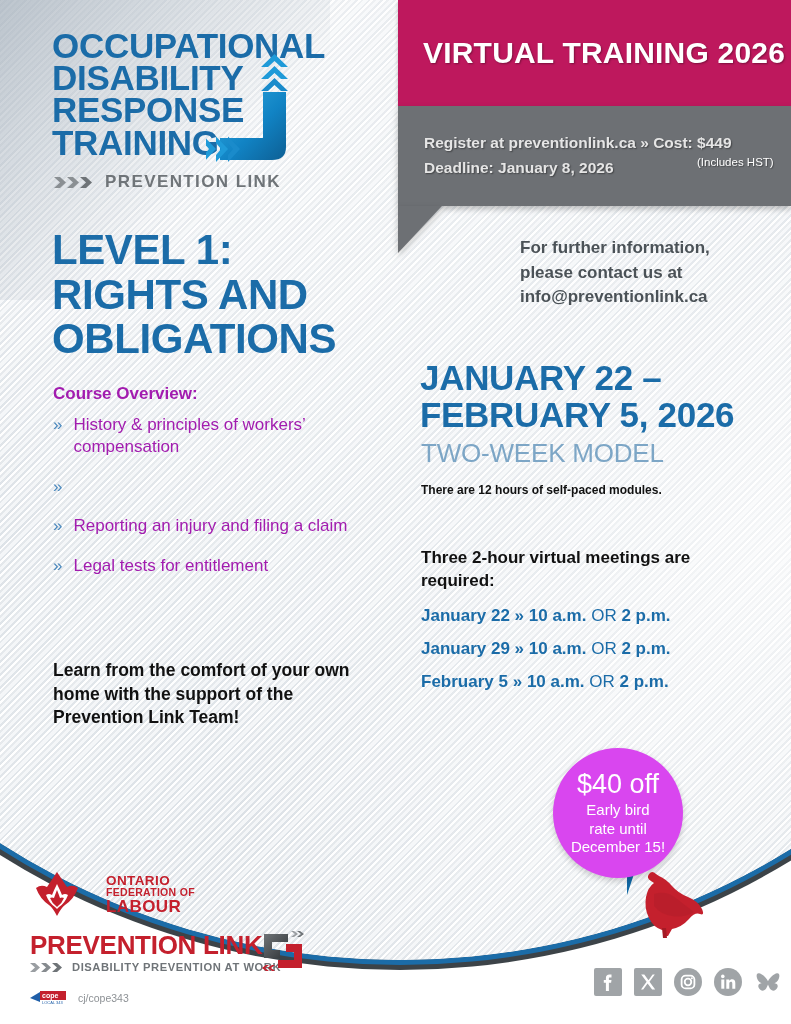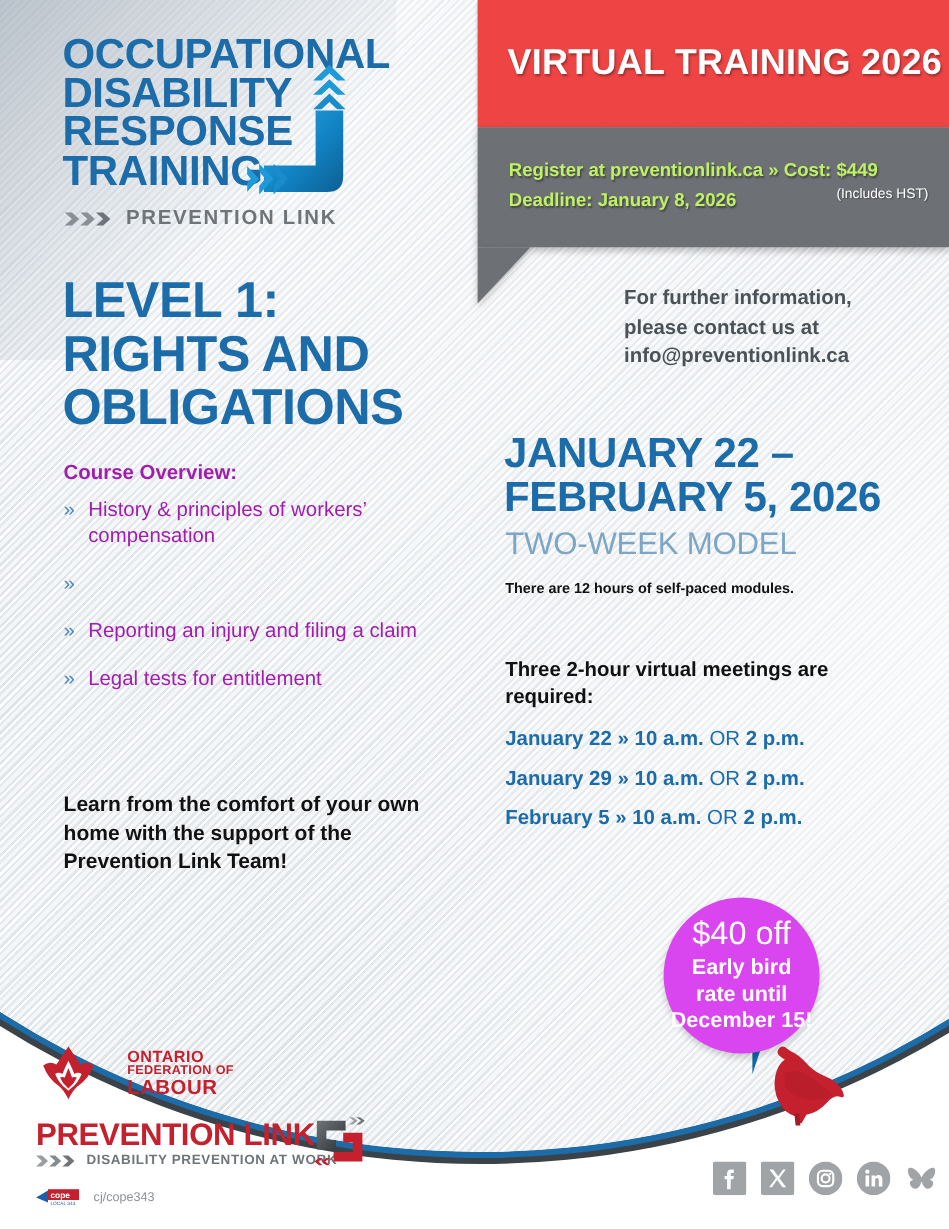--- a/index.html
+++ b/index.html
@@ -63,40 +63,40 @@
   .logo-lines { color:#1b6ca8; font-weight:bold; font-size:35px; line-height:0.92;
     letter-spacing:-0.3px; }
   .logo-lines .ln { display:block; white-space:nowrap; }
   .logo-mark { position:absolute; left:206px; top:52px; width:86px; height:115px; }
   .logo-sub { position:absolute; left:54px; top:172px; display:flex; align-items:center; gap:7px; }
   .logo-sub-text { color:#6f7478; font-weight:bold; font-size:17px; letter-spacing:1.4px; }
 
   
   .blue-banner {
     position:absolute; left:398px; top:0; width:393px; height:106px;
-    background:#ef4444; display:flex; align-items:center;
+    background:#be185d; display:flex; align-items:center;
     box-shadow: 0 2px 4px rgba(0,0,0,0.22);
   }
   .blue-banner-title {
     color:#ffffff; font-weight:bold; font-size:30px; letter-spacing:0.2px;
     margin-left:25px; text-shadow:1px 1px 2px rgba(0,0,0,0.35);
   }
 
   
   .gray-callout {
     position:absolute; left:398px; top:106px; width:393px; height:100px;
     background:#6d7074; box-shadow: 0 3px 6px rgba(0,0,0,0.25);
   }
   .gray-tail {
     position:absolute; left:398px; top:206px;
     width:0; height:0; border-left:44px solid #6d7074;
     border-right:44px solid transparent; border-bottom:47px solid transparent;
     filter: drop-shadow(0 3px 3px rgba(0,0,0,0.22));
   }
-  .gray-line { position:absolute; color:#bef264; font-weight:bold; font-size:15.5px;
+  .gray-line { position:absolute; color:#e5e5e5; font-weight:bold; font-size:15.5px;
     text-shadow:1px 1px 1.5px rgba(0,0,0,0.4); white-space:nowrap; }
   .gr-reg { left:26px; top:28px; }
   .gr-dead { left:26px; top:53px; }
   .gr-hst { position:absolute; left:299px; top:50px; color:#ffffff; font-size:11.5px;
     font-weight:normal; text-shadow:1px 1px 1px rgba(0,0,0,0.35); }
   .chev-sm { font-weight:bold; }
 
   
   .level-title {
     position:absolute; left:52px; top:228px; width:340px;
@@ -153,21 +153,21 @@
   .session .or { font-weight:normal; color:#1b6ca8; }
 
   
   .bubble {
     position:absolute; left:553px; top:748px; width:130px; height:130px;
     border-radius:50%; background:#d946ef; color:#ffffff; text-align:center;
     display:flex; flex-direction:column; align-items:center; justify-content:center;
     box-shadow:0 3px 6px rgba(0,0,0,0.18);
   }
   .bubble-big { font-size:27px; font-weight:normal; line-height:1.05; margin-bottom:3px; }
-  .bubble-small { font-size:18px; line-height:1.22; font-weight:bold;text-align:center; }
+  .bubble-small { font-size:15px; line-height:1.22; font-weight:normal;text-align:center; }
   .bubble-tail {
     position:absolute; left:627px; top:865px; width:0; height:0;
     border-left:10px solid #1168a4; border-right:10px solid transparent;
     border-bottom:30px solid transparent;
   }
 
   
   .bird { position:absolute; left:632px; top:868px; width:80px; height:75px; }
 
   

